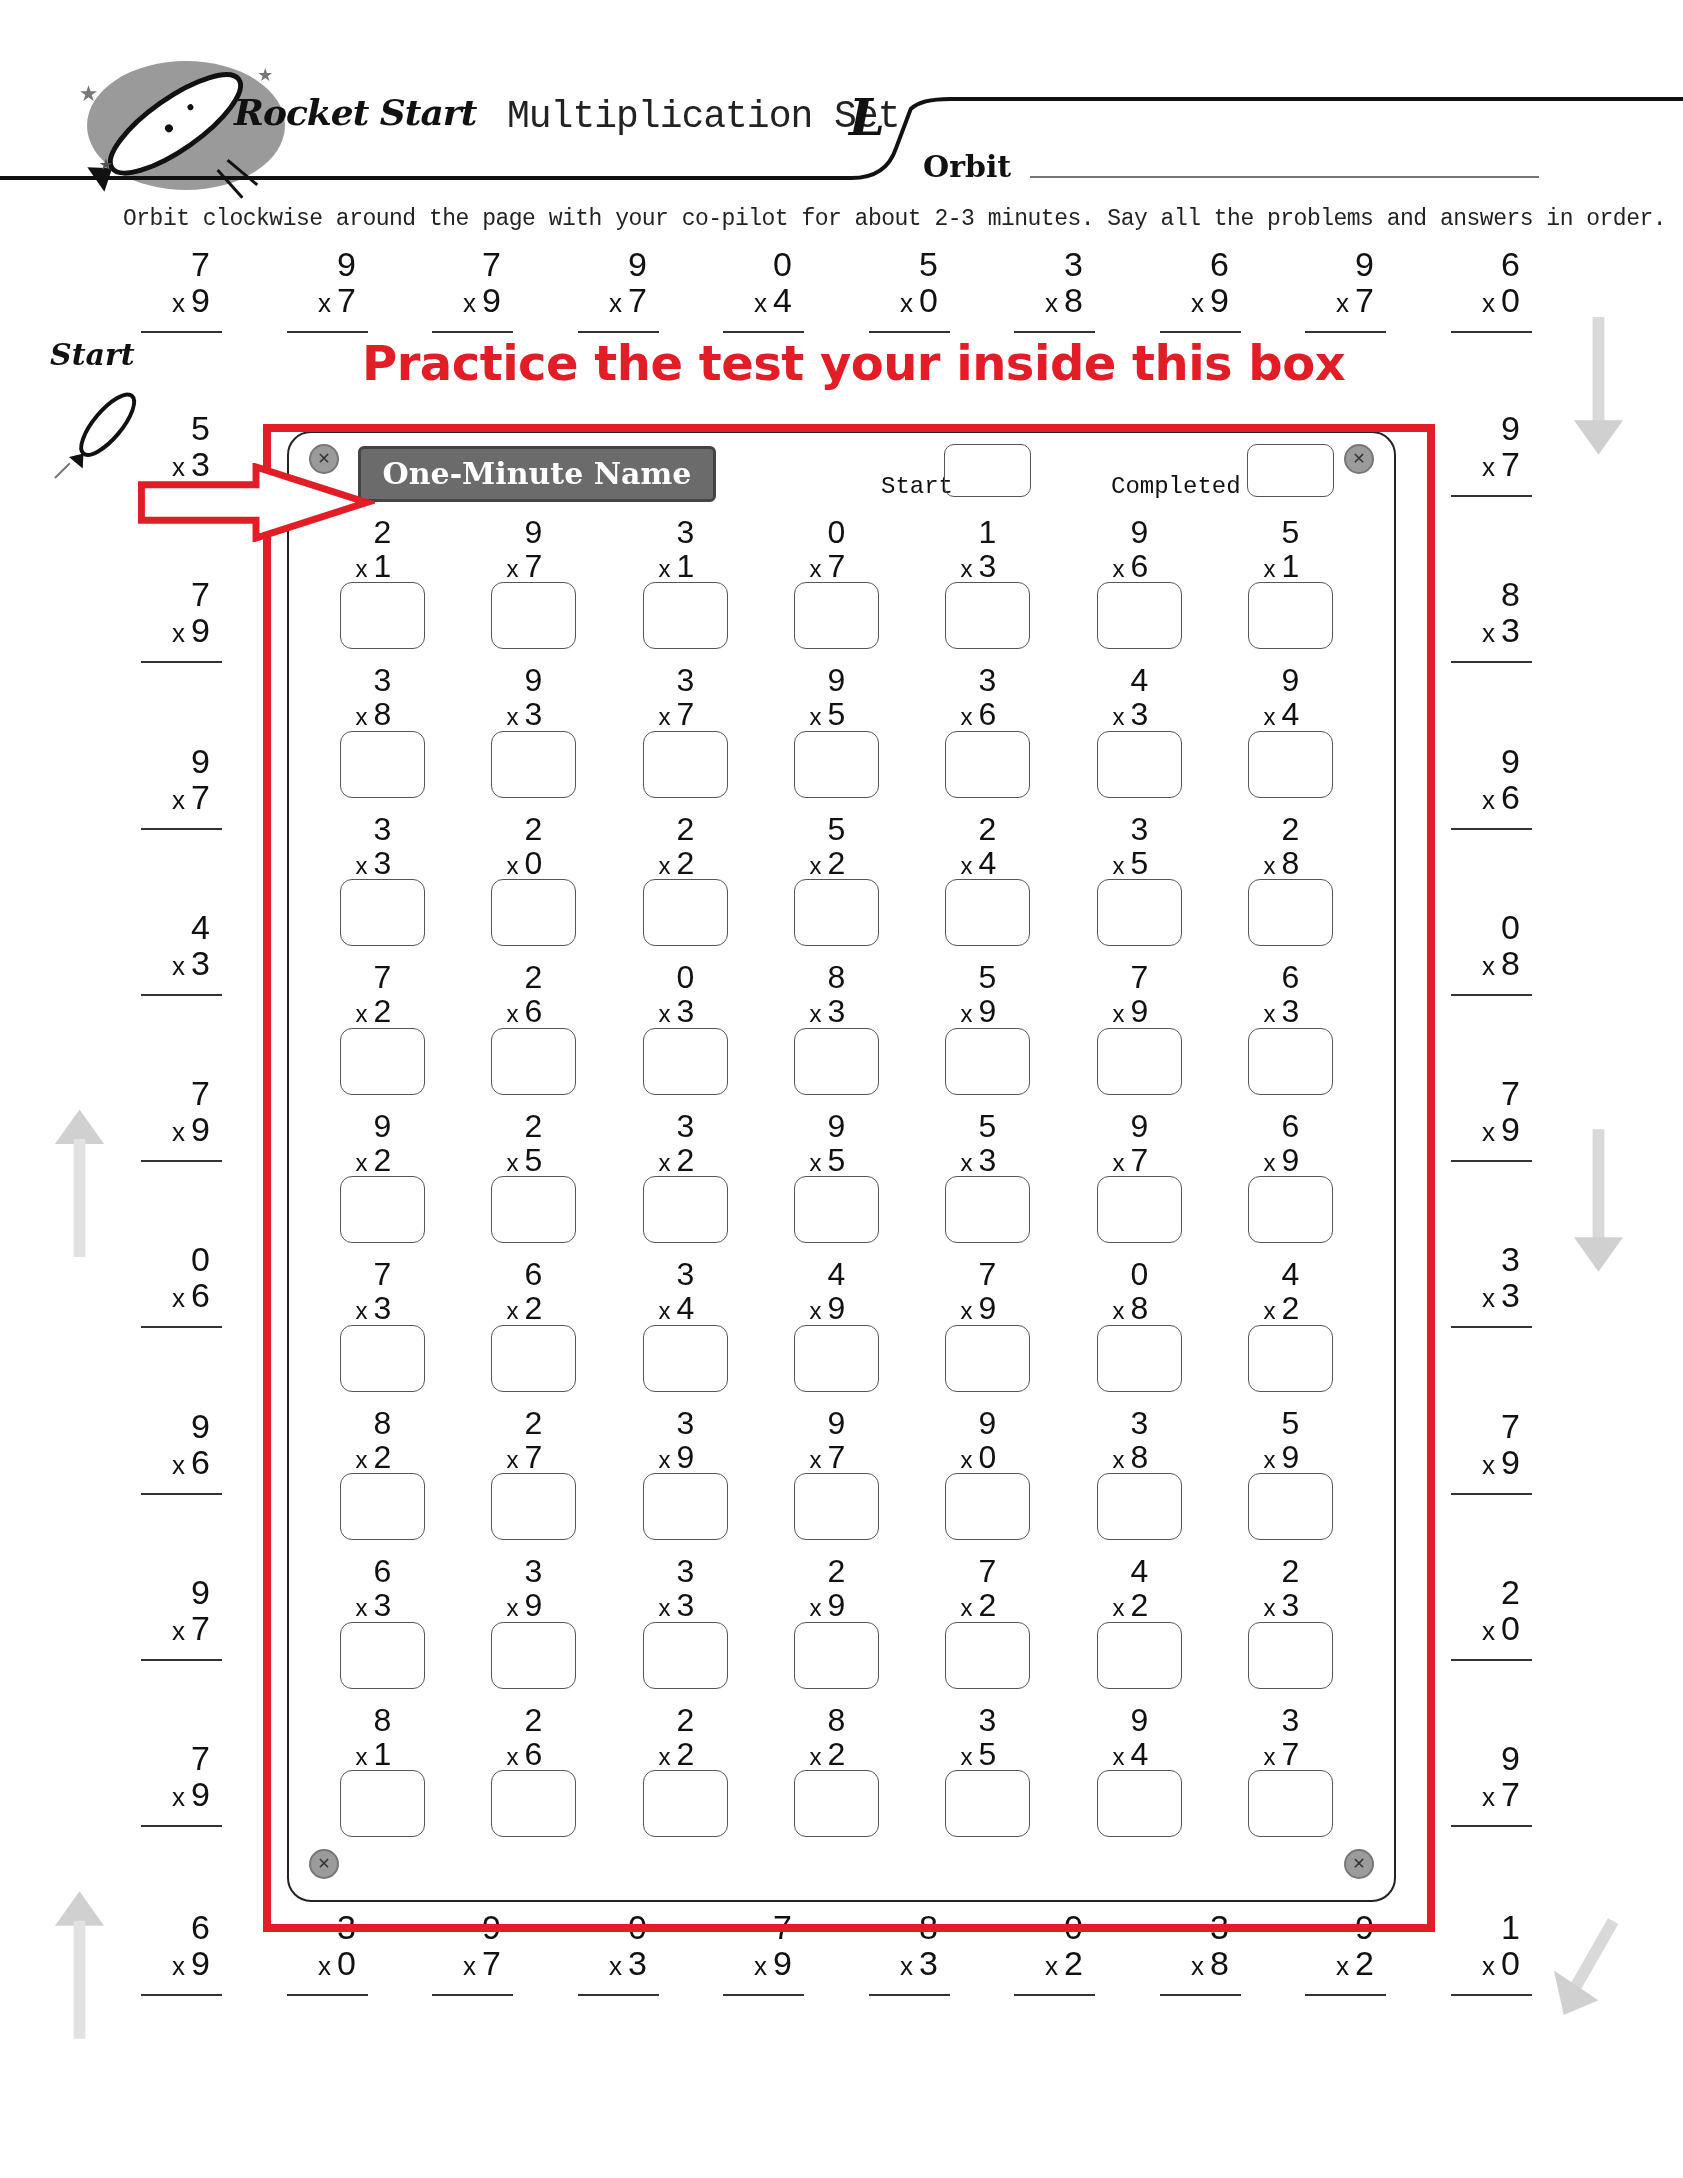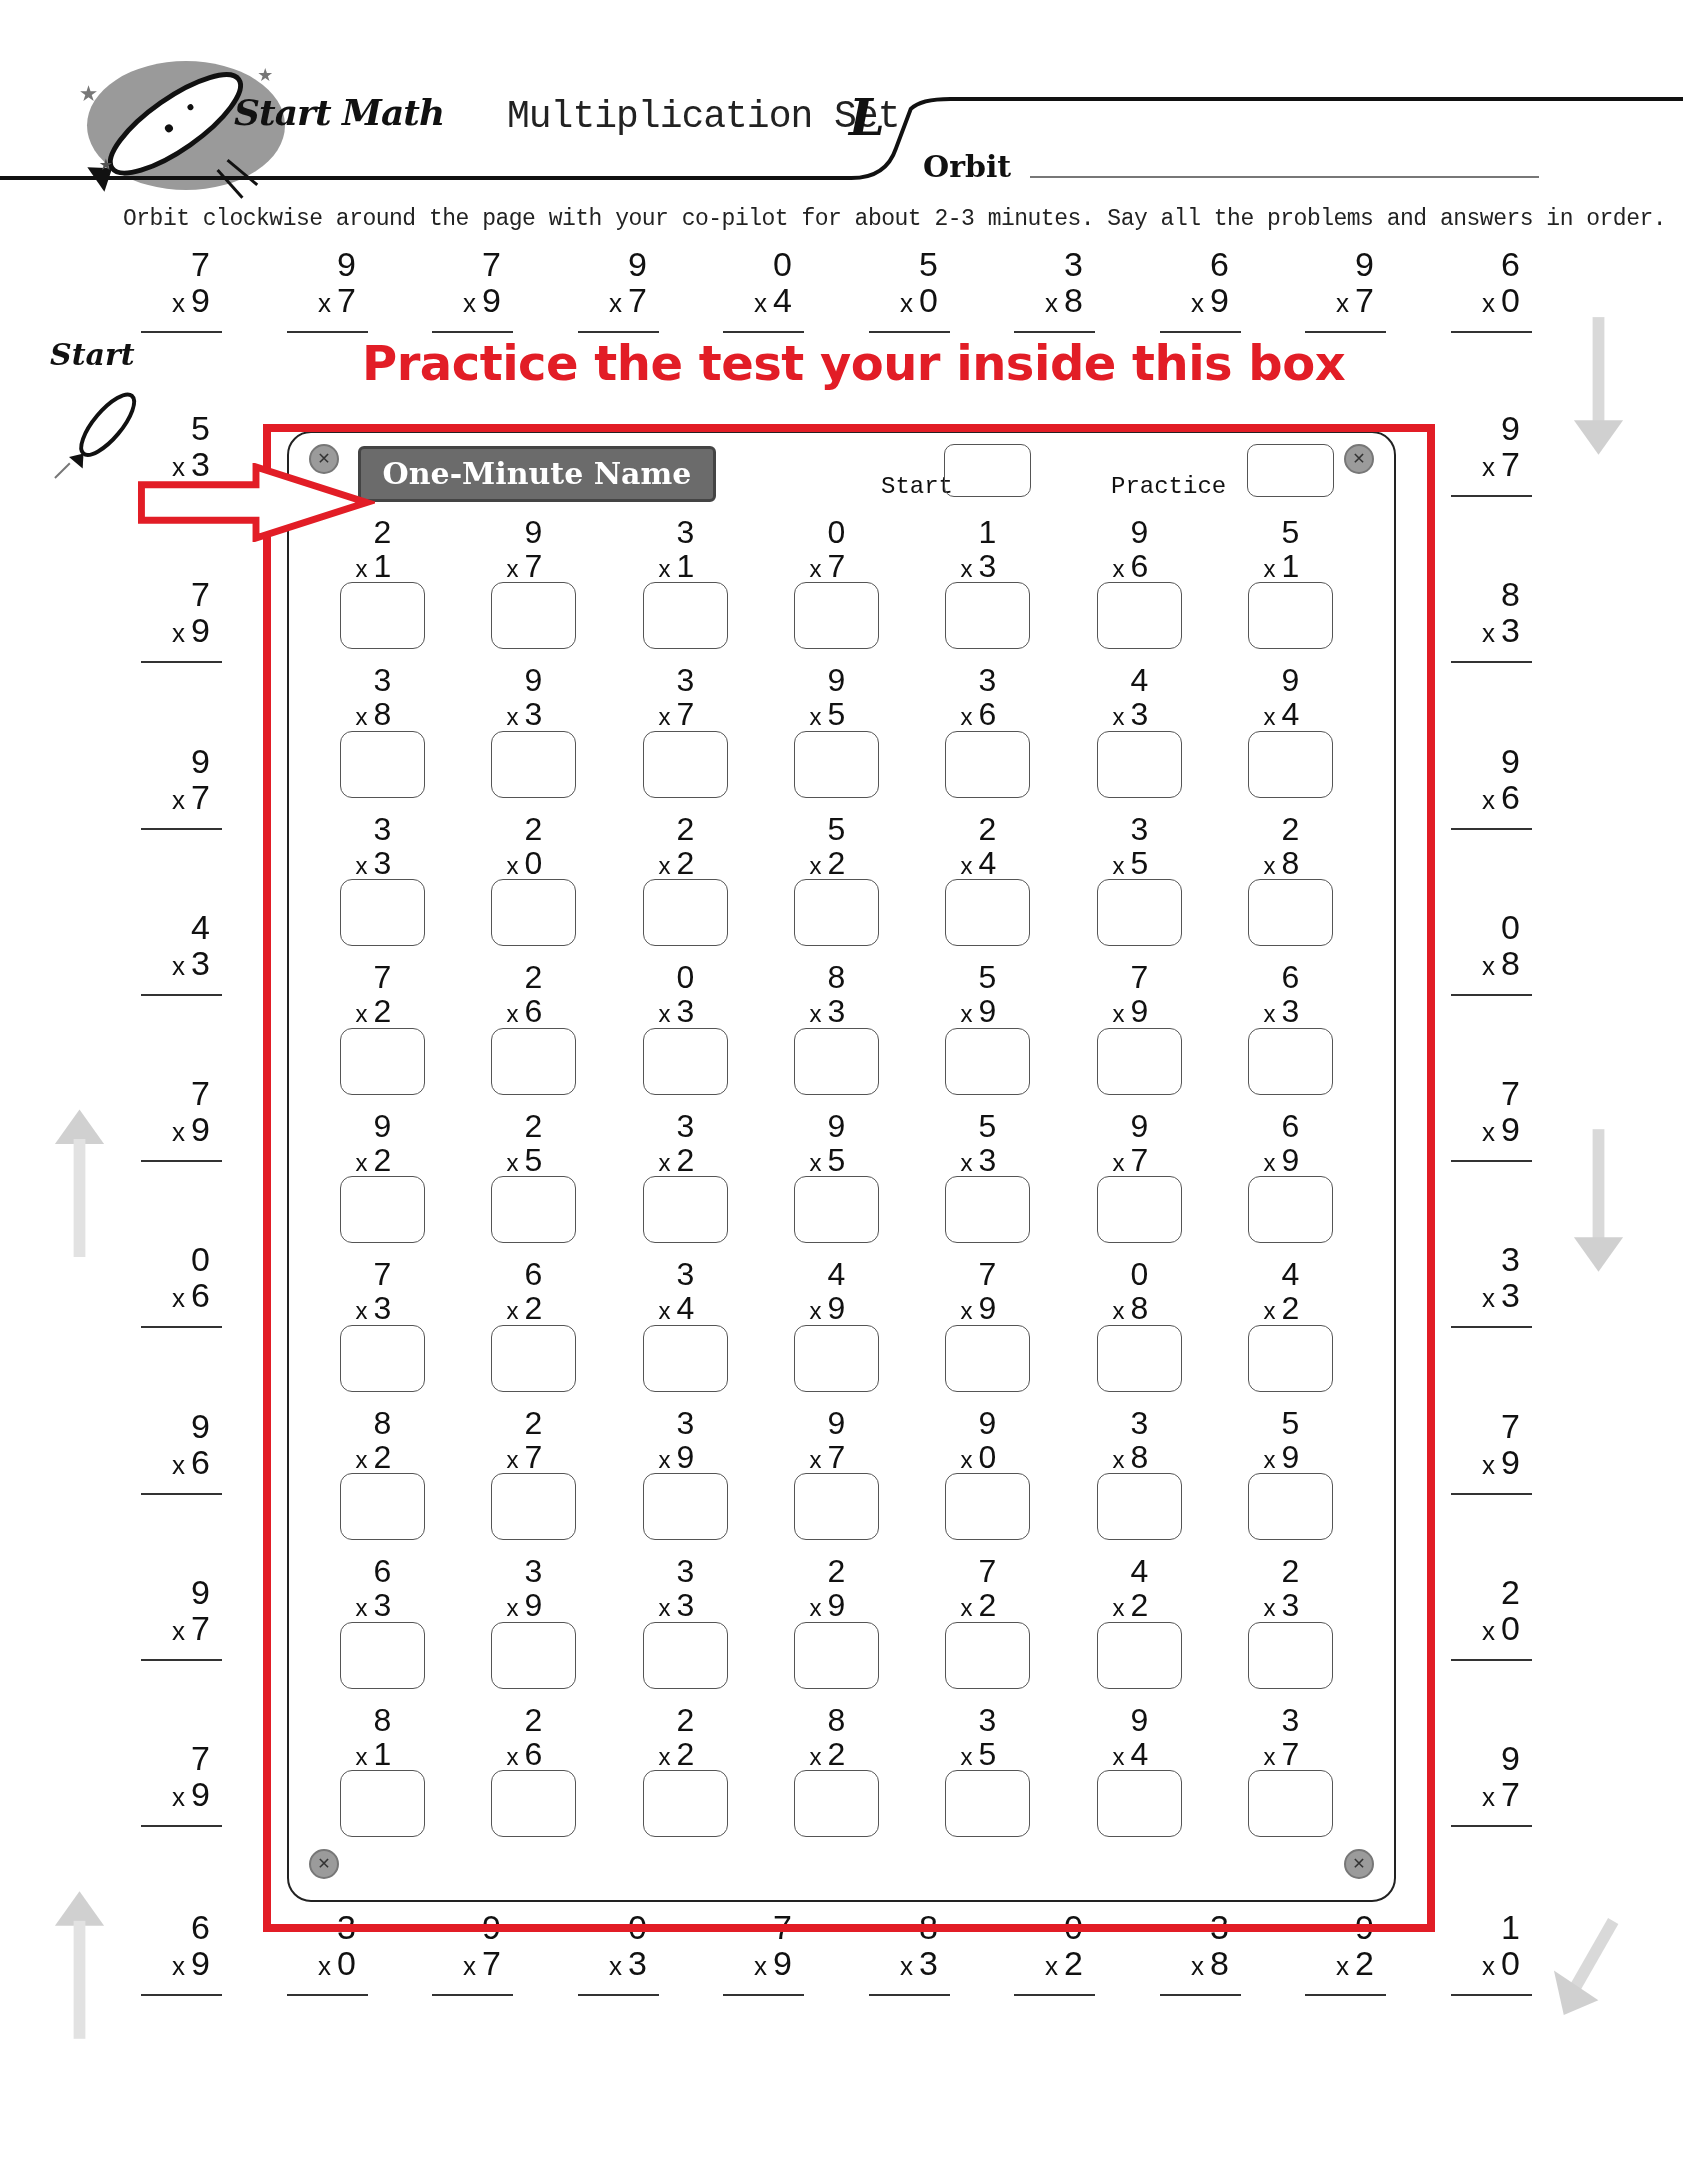--- a/index.html
+++ b/index.html
@@ -43,21 +43,21 @@
     <path d="M40 75 L20 60 L20 90 Z" fill="#111"></path>
     <circle cx="110" cy="75" r="4" fill="#111"></circle>
       <circle cx="140" cy="70" r="3" fill="#111"></circle>
   </g>
   <line x1="170" y1="110" x2="200" y2="135" stroke="#111" stroke-width="3"></line>
   <line x1="160" y1="120" x2="185" y2="148" stroke="#111" stroke-width="3"></line>
   <text x="20" y="50" font-size="22" fill="#777">★</text>
     <text x="200" y="30" font-size="18" fill="#777">★</text>
   <text x="40" y="120" font-size="16" fill="#555">★</text>
 </svg>
-<div class="abs logo-text">Start Math</div>
+<div class="abs logo-text">Rocket Start</div>
 <div class="abs set-title">Multiplication Set</div>
 <div class="abs set-letter">L</div>
 <svg class="abs" style="left:0;top:89px" width="1683" height="99" viewBox="0 0 1700 100">
   <path d="M0 90 L860 90 Q895 90 905 60 L920 20 Q930 10 960 10 L1700 10" fill="none" stroke="#111" stroke-width="4"></path>
 </svg>
 <div class="abs name-label">Orbit</div>
 <div class="abs name-line"></div>
 <div class="abs instructions">Orbit clockwise around the page with your co-pilot for about 2-3 minutes. Say all the problems and answers in order.</div>
 
 <div id="orbit-top">
@@ -290,21 +290,21 @@
   </svg>
 
 <div class="abs panel"></div>
 <div class="abs screw" style="left:309px;top:444px">✕</div>
 <div class="abs screw" style="left:1344px;top:444px">✕</div>
 <div class="abs screw" style="left:309px;top:1849px">✕</div>
 <div class="abs screw" style="left:1344px;top:1849px">✕</div>
 <div class="abs test-badge">One-Minute Name</div>
 <div class="abs goal-label">Start</div>
 <div class="abs goal-box"></div>
-<div class="abs completed-label">Practice</div>
+<div class="abs completed-label">Completed</div>
 <div class="abs completed-box"></div>
 
 <div id="test-grid">
     <div class="tprob" style="left: 338px; top: 515px;">
       <div>2</div>
       <div style="margin-left:-18px"><span class="x">x</span><span>1</span></div>
     </div>
     <div class="ansbox" style="left: 340px; top: 582px;"></div>
     <div class="tprob" style="left: 489px; top: 515px;">
       <div>9</div>

